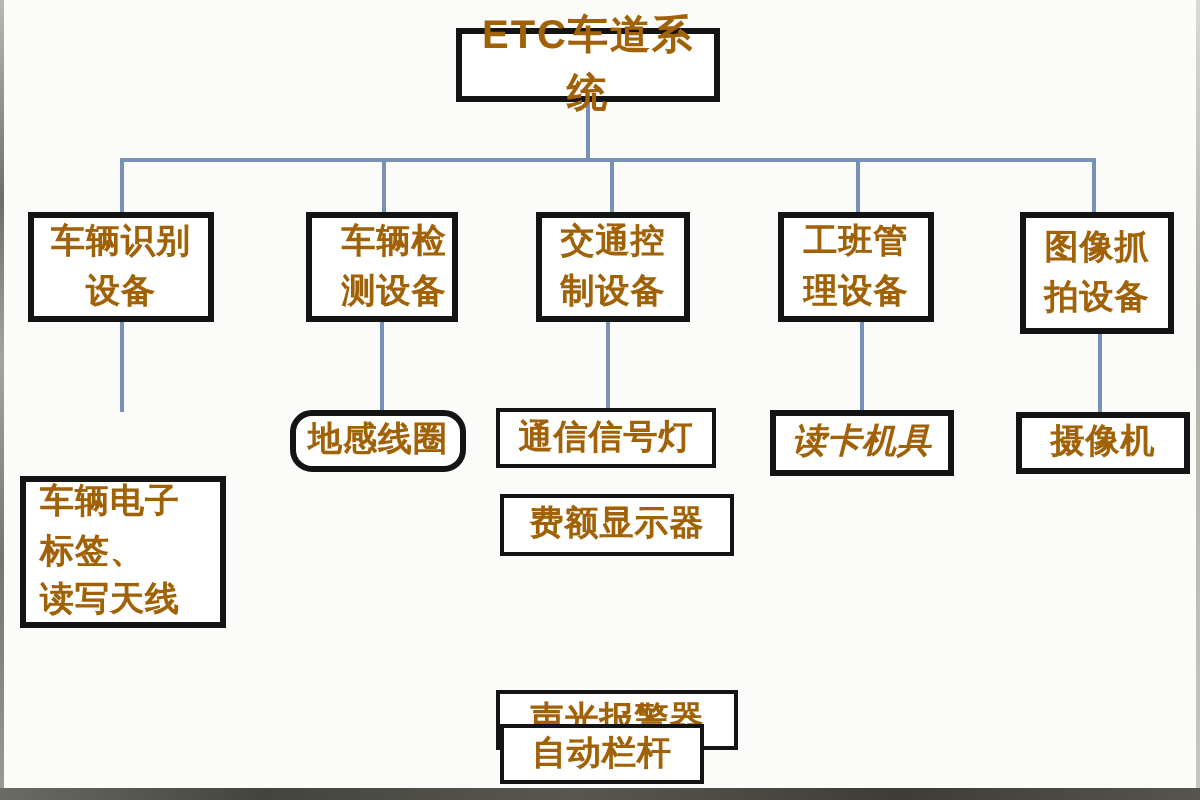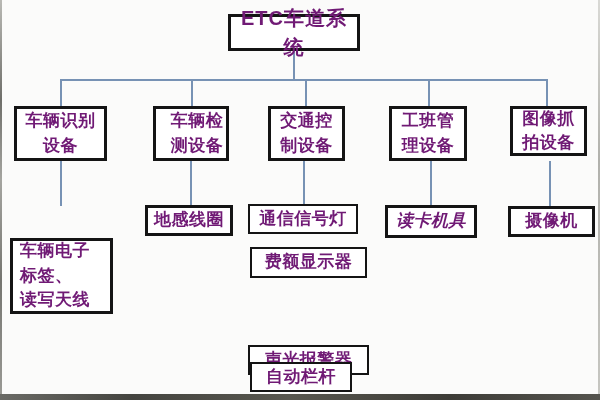--- a/index.html
+++ b/index.html
@@ -9,21 +9,21 @@
     height: 400px;
     background: #fbfbfa;
     overflow: hidden;
     font-family: "Liberation Sans", "DejaVu Sans", sans-serif;
   }
   .node {
     position: absolute;
     box-sizing: border-box;
     background: #ffffff;
     border: 3px solid #141414;
-    color: #701a75;
+    color: #a16207;
     font-weight: bold;
     display: flex;
     align-items: center;
     justify-content: center;
     text-align: center;
     white-space: pre-line;
     font-size: 17px;
     line-height: 1.42;
     letter-spacing: 0.5px;
   }
@@ -75,27 +75,27 @@
   <div class="node root" style="left:228px; top:14px; width:132px; height:37px;">ETC车道系统</div>
 
   <div class="node" style="left:14px;  top:106px; width:93px; height:55px;">车辆识别
 设备</div>
   <div class="node" style="left:153px; top:106px; width:76px; height:55px;padding-left:12px;">车辆检
 测设备</div>
   <div class="node" style="left:268px; top:106px; width:77px; height:55px;">交通控
 制设备</div>
   <div class="node" style="left:389px; top:106px; width:78px; height:55px;">工班管
 理设备</div>
-  <div class="node" style="left:510px; top:106px; width:77px; height:50px;">图像抓
+  <div class="node" style="left:510px; top:106px; width:77px; height:61px;">图像抓
 拍设备</div>
 
   <div class="node leaf-left" style="left:10px; top:206px; width:103px; height:76px;">车辆电子
 标签、
 读写天线</div>
-  <div class="node" style="left:145px; top:205px; width:88px; height:31px;">地感线圈</div>
+  <div class="node" style="left:145px; top:205px; width:88px; height:31px;border-radius:11px;">地感线圈</div>
   <div class="node thin" style="left:248px; top:204px; width:110px; height:30px;text-align:right;">通信信号灯</div>
   <div class="node" style="left:385px; top:205px; width:92px; height:33px;font-style:italic;">读卡机具</div>
   <div class="node" style="left:508px; top:206px; width:87px; height:31px;">摄像机</div>
 
   <div class="node thin" style="left:250px; top:247px; width:117px; height:31px;">费额显示器</div>
   <div class="node thin" style="left:248px; top:325px; width:121px; height:30px;margin-top:20px;">声光报警器</div>
   <div class="node thin" style="left:250px; top:362px; width:102px; height:30px;">自动栏杆</div>
 
   <div class="edge-artifact edge-left"></div>
   <div class="edge-artifact edge-right"></div>

